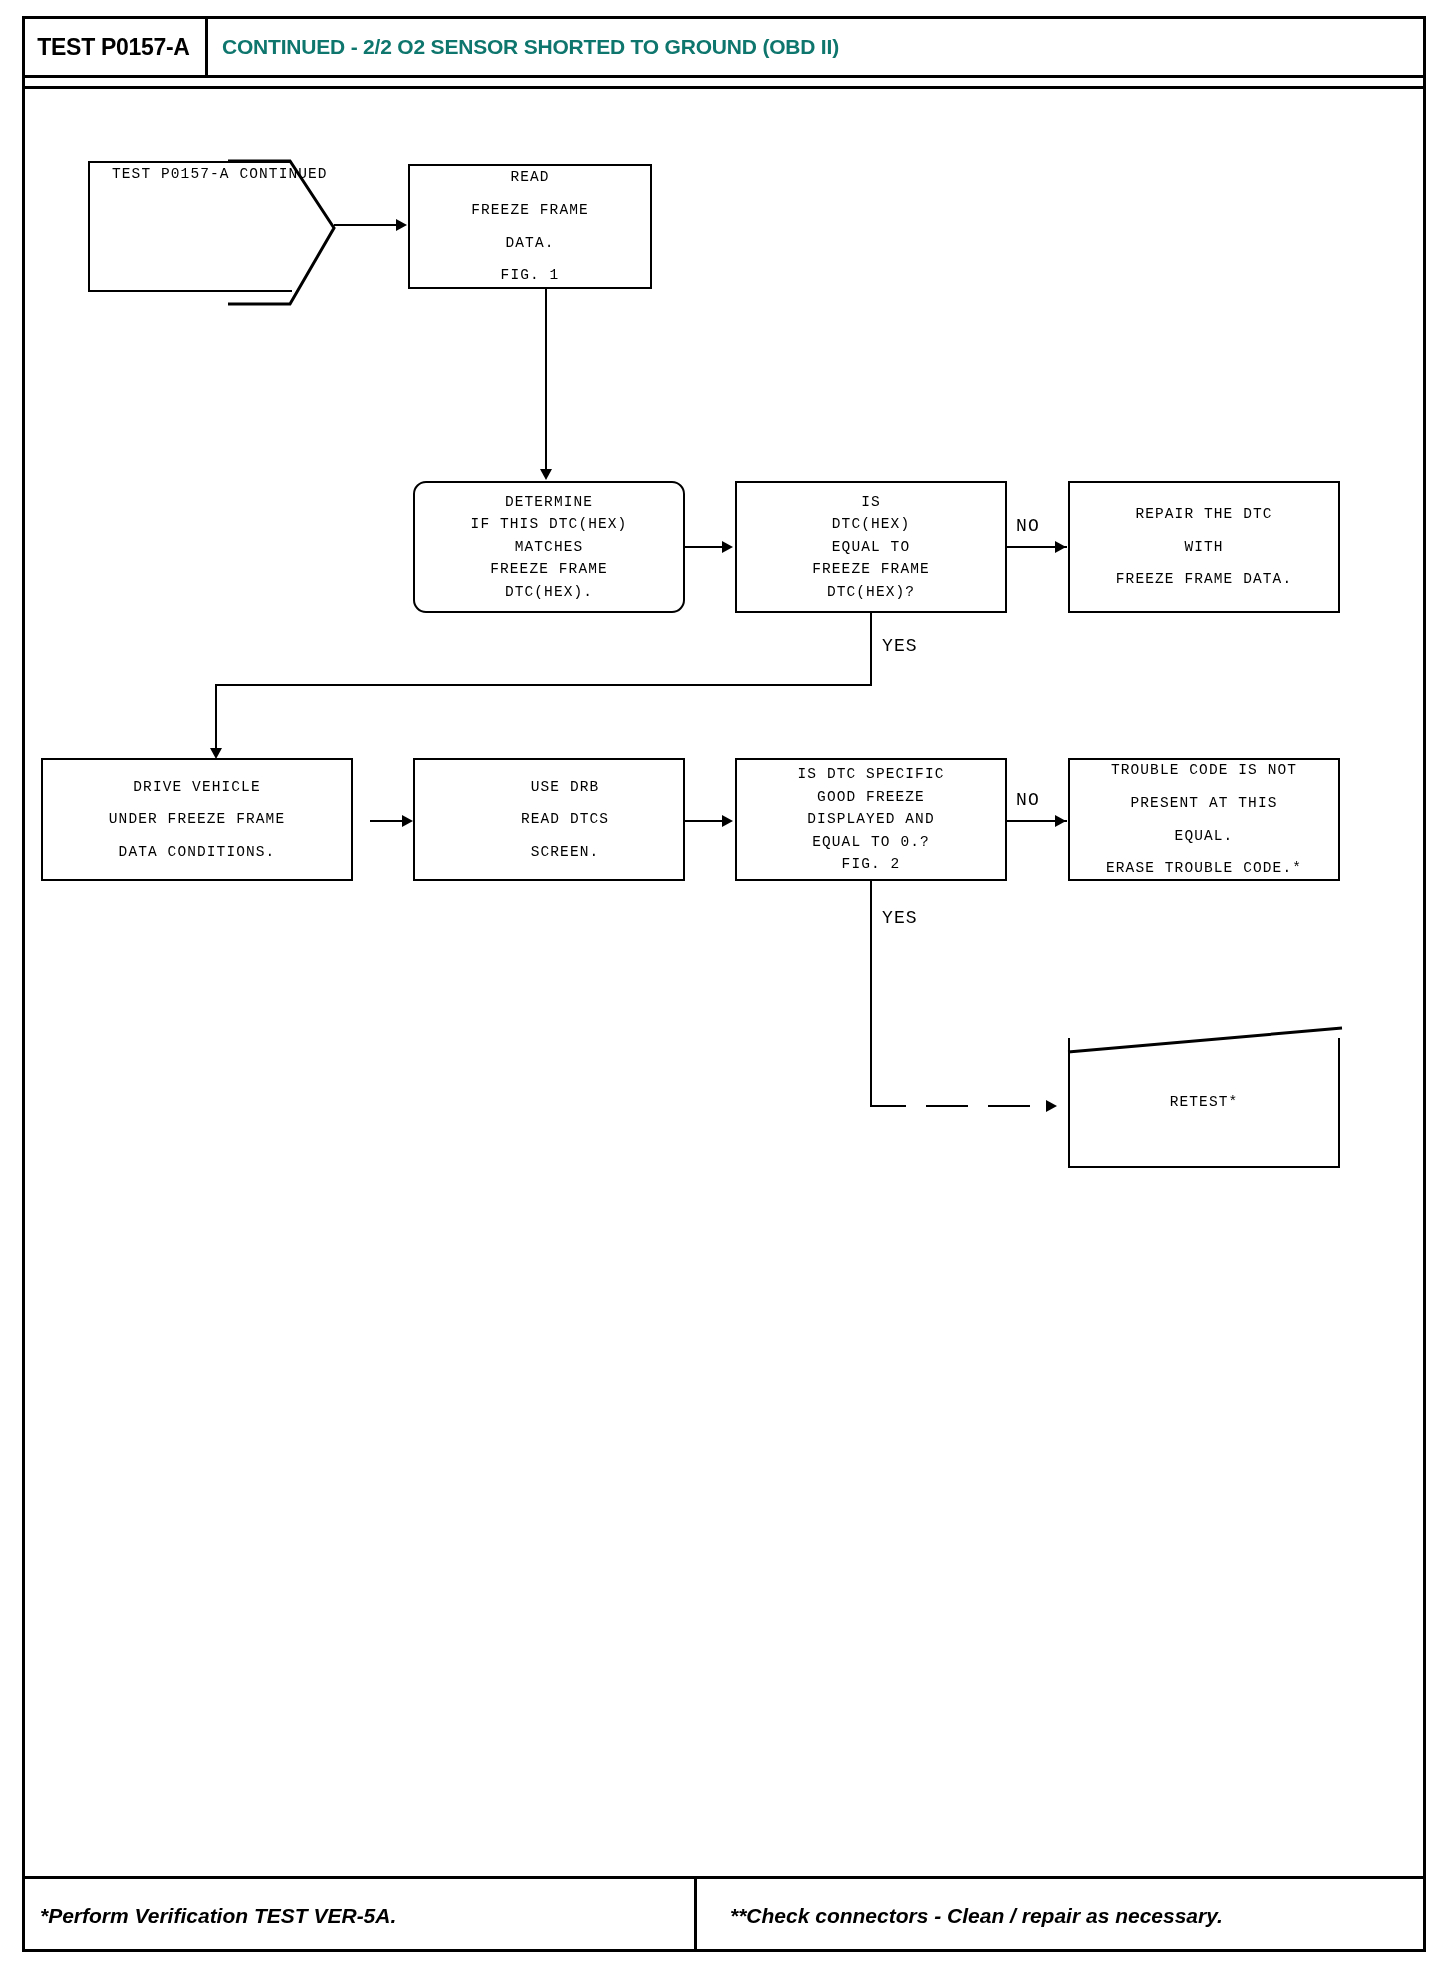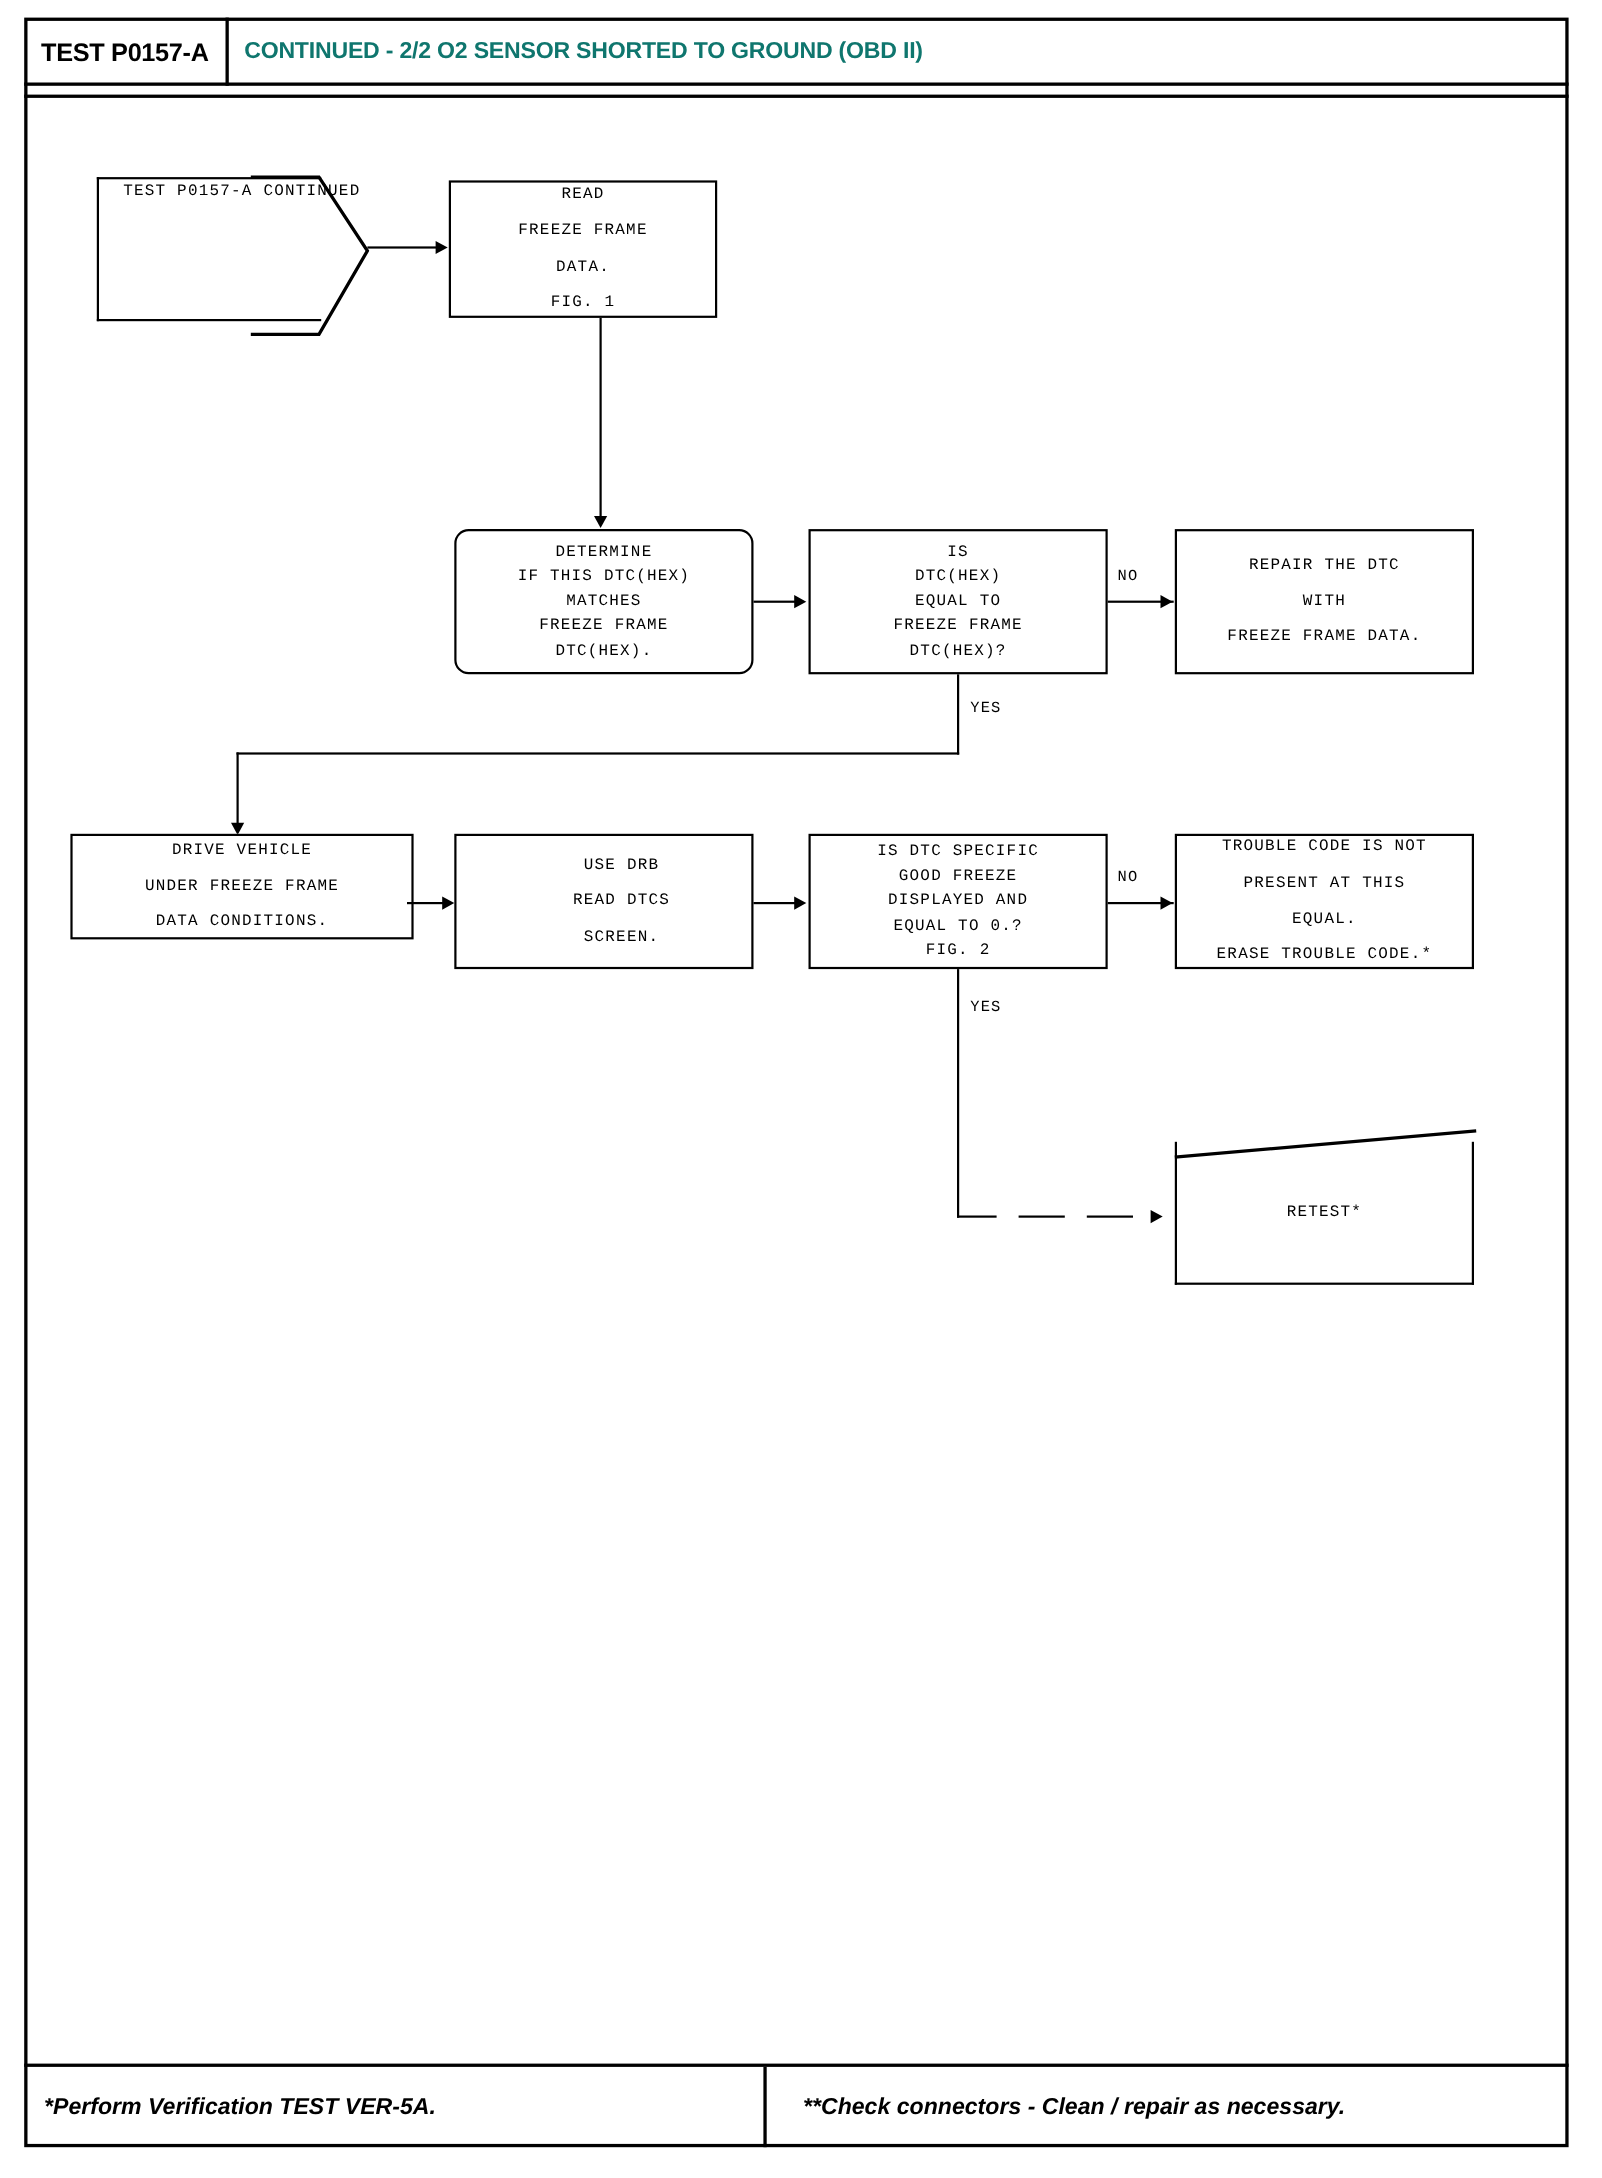--- a/index.html
+++ b/index.html
@@ -164,21 +164,21 @@
   .arrowhead-d {
     position: absolute;
     width: 0; height: 0;
     border-left: 6px solid transparent;
     border-right: 6px solid transparent;
     border-top: 11px solid #000;
   }
   .edge-label {
     position: absolute;
     font-family: "Liberation Mono", monospace;
-    font-size: 14px;
+    font-size: 18px;
     letter-spacing: 1.1px;
     color: #000;
     white-space: nowrap;
   }
   .dashseg {
     position: absolute;
     height: 2px;
     background: #000;
   }
 
@@ -283,21 +283,21 @@
       <span class="ln">WITH</span>
       <span class="ln">FREEZE FRAME DATA.</span>
     </div>
 
     <div class="vline" style="left:870px; top:613px; height:73px;"></div>
     <div class="hline" style="left:215px; top:684px; width:657px;"></div>
     <div class="vline" style="left:215px; top:684px; height:72px;"></div>
     <div class="arrowhead-d" style="left:210px; top:748px;"></div>
     <div class="edge-label" style="left:882px; top:636px;">YES</div>
 
-    <div class="node loose" style="left:64px; top:758px; width:312px; height:96px;">
+    <div class="node loose" style="left:41px; top:758px; width:312px; height:123px;">
       <span class="ln">DRIVE VEHICLE</span>
       <span class="ln">UNDER FREEZE FRAME</span>
       <span class="ln">DATA CONDITIONS.</span>
     </div>
 
     <div class="hline" style="left:370px; top:820px; width:40px;"></div>
     <div class="arrowhead-r" style="left:402px; top:815px;"></div>
 
     <div class="node loose" style="left:413px; top:758px; width:272px; height:123px;padding-left:32px;">
       <span class="ln">USE DRB</span>

